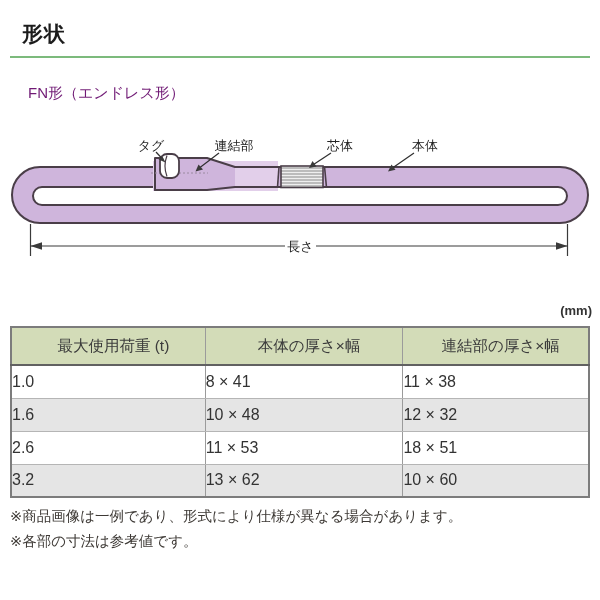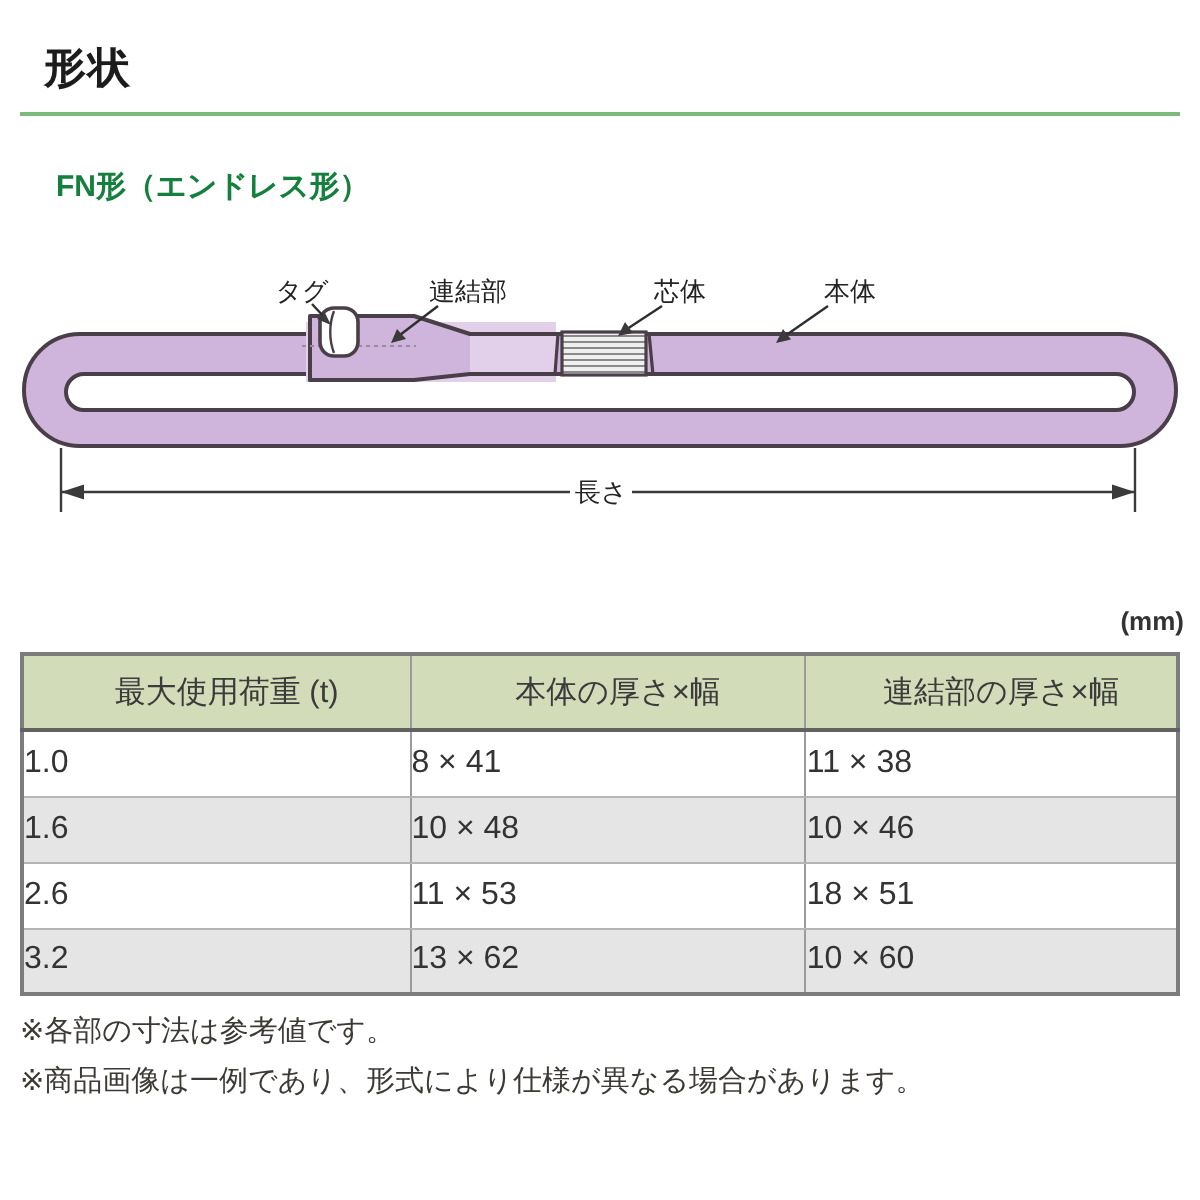--- a/index.html
+++ b/index.html
@@ -22,21 +22,21 @@
   .page-title{
     position:absolute;left:22px;top:20px;
     font-size:21px;font-weight:bold;color:#1c1c1c;letter-spacing:1px;
   }
   .green-rule{
     position:absolute;left:10px;top:56px;width:580px;height:2px;
     background:var(--accent-green);
   }
   .subtitle{
     position:absolute;left:28px;top:84px;
-    font-size:15px;font-weight:bold;color:#15803d;
+    font-size:15px;font-weight:normal;color:#701a75;
   }
 
   svg.diagram{position:absolute;left:0;top:125px;width:600px;height:140px;}
   .sling-fill{fill:var(--sling);}
   .hl-fill{fill:var(--sling-light);}
   .o-stroke{stroke:var(--outline);stroke-width:2;fill:none;stroke-linejoin:round;stroke-linecap:round;}
   .o-stroke-thin{stroke:var(--outline);stroke-width:1.6;fill:none;stroke-linejoin:round;}
   .dia-label{font-size:13px;fill:#232323;}
   .dim{stroke:#3a3a3a;stroke-width:1.2;fill:none;}
   .dim-arrow{fill:#3a3a3a;stroke:none;}
@@ -161,33 +161,33 @@
     </thead>
     <tbody>
         <tr>
           <td>1.0</td>
           <td>8 × 41</td>
           <td>11 × 38</td>
         </tr>
         <tr class="alt">
           <td>1.6</td>
           <td>10 × 48</td>
-          <td>10 × 46</td>
+          <td>12 × 32</td>
         </tr>
         <tr>
           <td>2.6</td>
           <td>11 × 53</td>
           <td>18 × 51</td>
         </tr>
         <tr class="alt">
           <td>3.2</td>
           <td>13 × 62</td>
           <td>10 × 60</td>
         </tr>
       </tbody>
   </table>
 
   <div class="notes">
+    <div>※商品画像は一例であり、形式により仕様が異なる場合があります。</div>
     <div>※各部の寸法は参考値です。</div>
-    <div>※商品画像は一例であり、形式により仕様が異なる場合があります。</div>
   </div>
 
 </div>
 
 </body></html>

